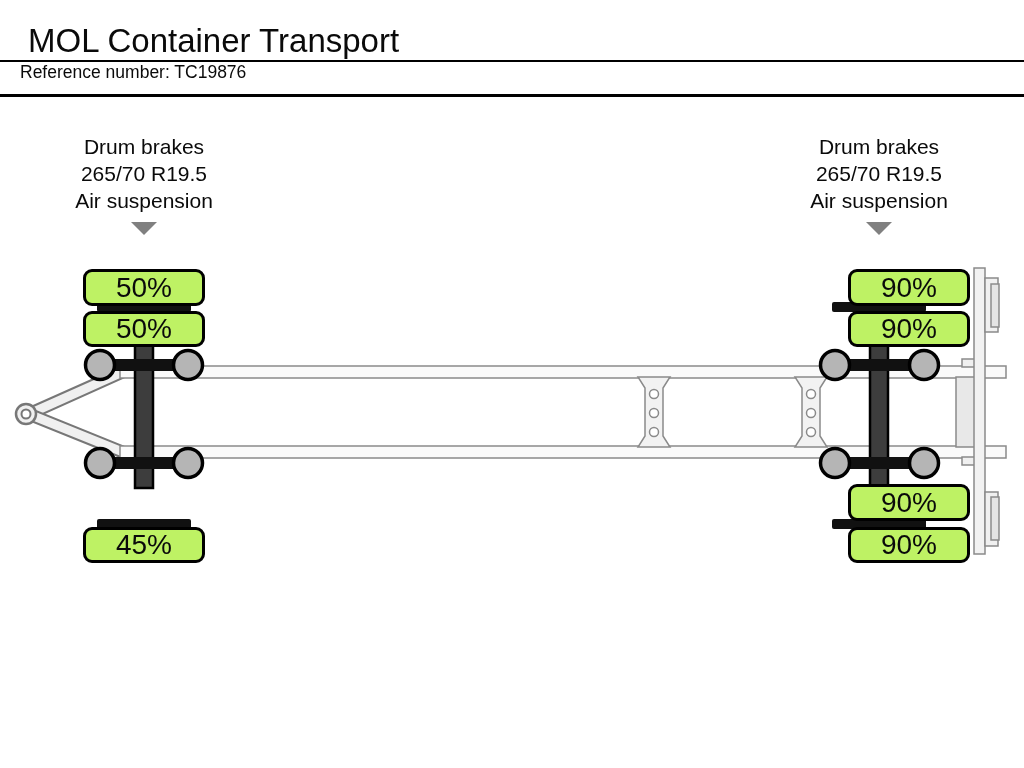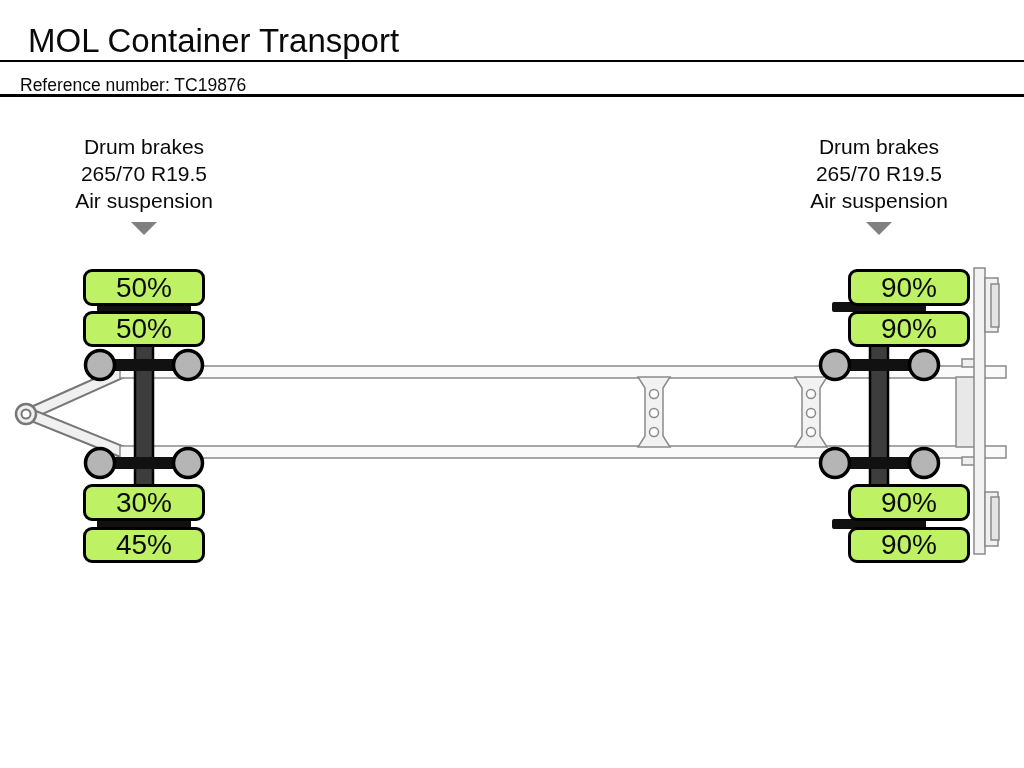--- a/index.html
+++ b/index.html
@@ -8,21 +8,21 @@
     font-family:"Liberation Sans", sans-serif;color:#000;overflow:hidden;
   }
   .page-title{
     position:absolute;left:20px;top:14px;margin:8px;
     font-size:33px;font-weight:500;letter-spacing:0;color:#0a0a0a;white-space:nowrap;
   }
   .rule{position:absolute;left:0;width:1024px;background:#000;}
   .rule-title{top:60px;height:2px;}
   .rule-ref{top:94px;height:3px;}
   .ref-line{
-    position:absolute;left:20px;top:75px;font-size:17.5px;color:#0a0a0a;white-space:nowrap;
+    position:absolute;left:20px;top:62px;font-size:17.5px;color:#0a0a0a;white-space:nowrap;
   }
   .diagram{position:absolute;left:0;top:0;width:1024px;height:768px;padding-left:10px;}
   .chassis-svg{position:absolute;left:0;top:0;}
   .info-block{
     position:absolute;top:133px;width:240px;text-align:center;
     font-size:21px;line-height:27px;color:#0a0a0a;
   }
   .info-block.front{left:24px;}
   .info-block.rear{left:759px;}
   .arrow-down{
@@ -128,21 +128,20 @@
 
     <div class="info-block rear">
       <div>Drum brakes</div>
       <div>265/70 R19.5</div>
       <div>Air suspension</div>
     </div>
     <div class="arrow-down rear"></div>
 
     <div class="tire-box col-front row-1">50%</div>
     <div class="tire-box col-front row-2">50%</div>
-    <div class="tire-box col-front row-3">30%</div>
     <div class="tire-box col-front row-4">45%</div>
 
     <div class="tire-box col-rear row-1">90%</div>
     <div class="tire-box col-rear row-2">90%</div>
     <div class="tire-box col-rear row-3">90%</div>
     <div class="tire-box col-rear row-4">90%</div>
 
   </div>
 </div>
 

